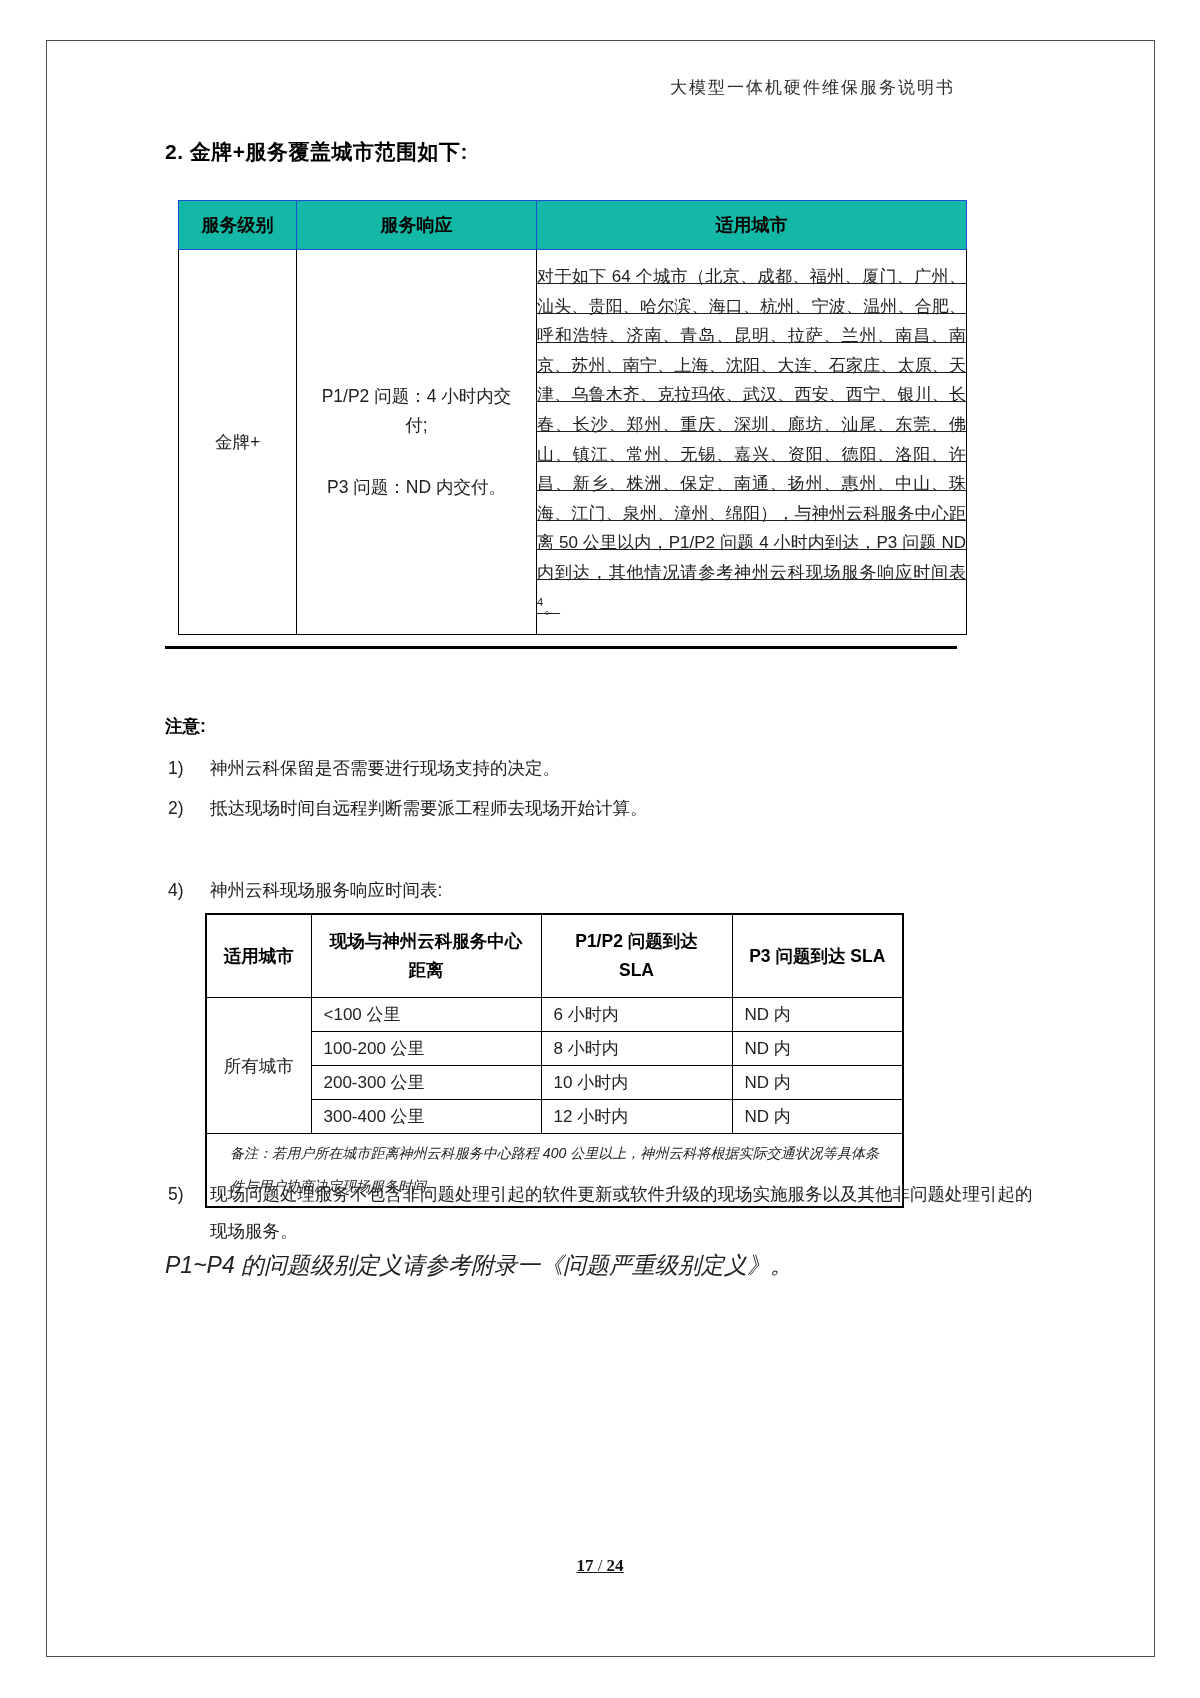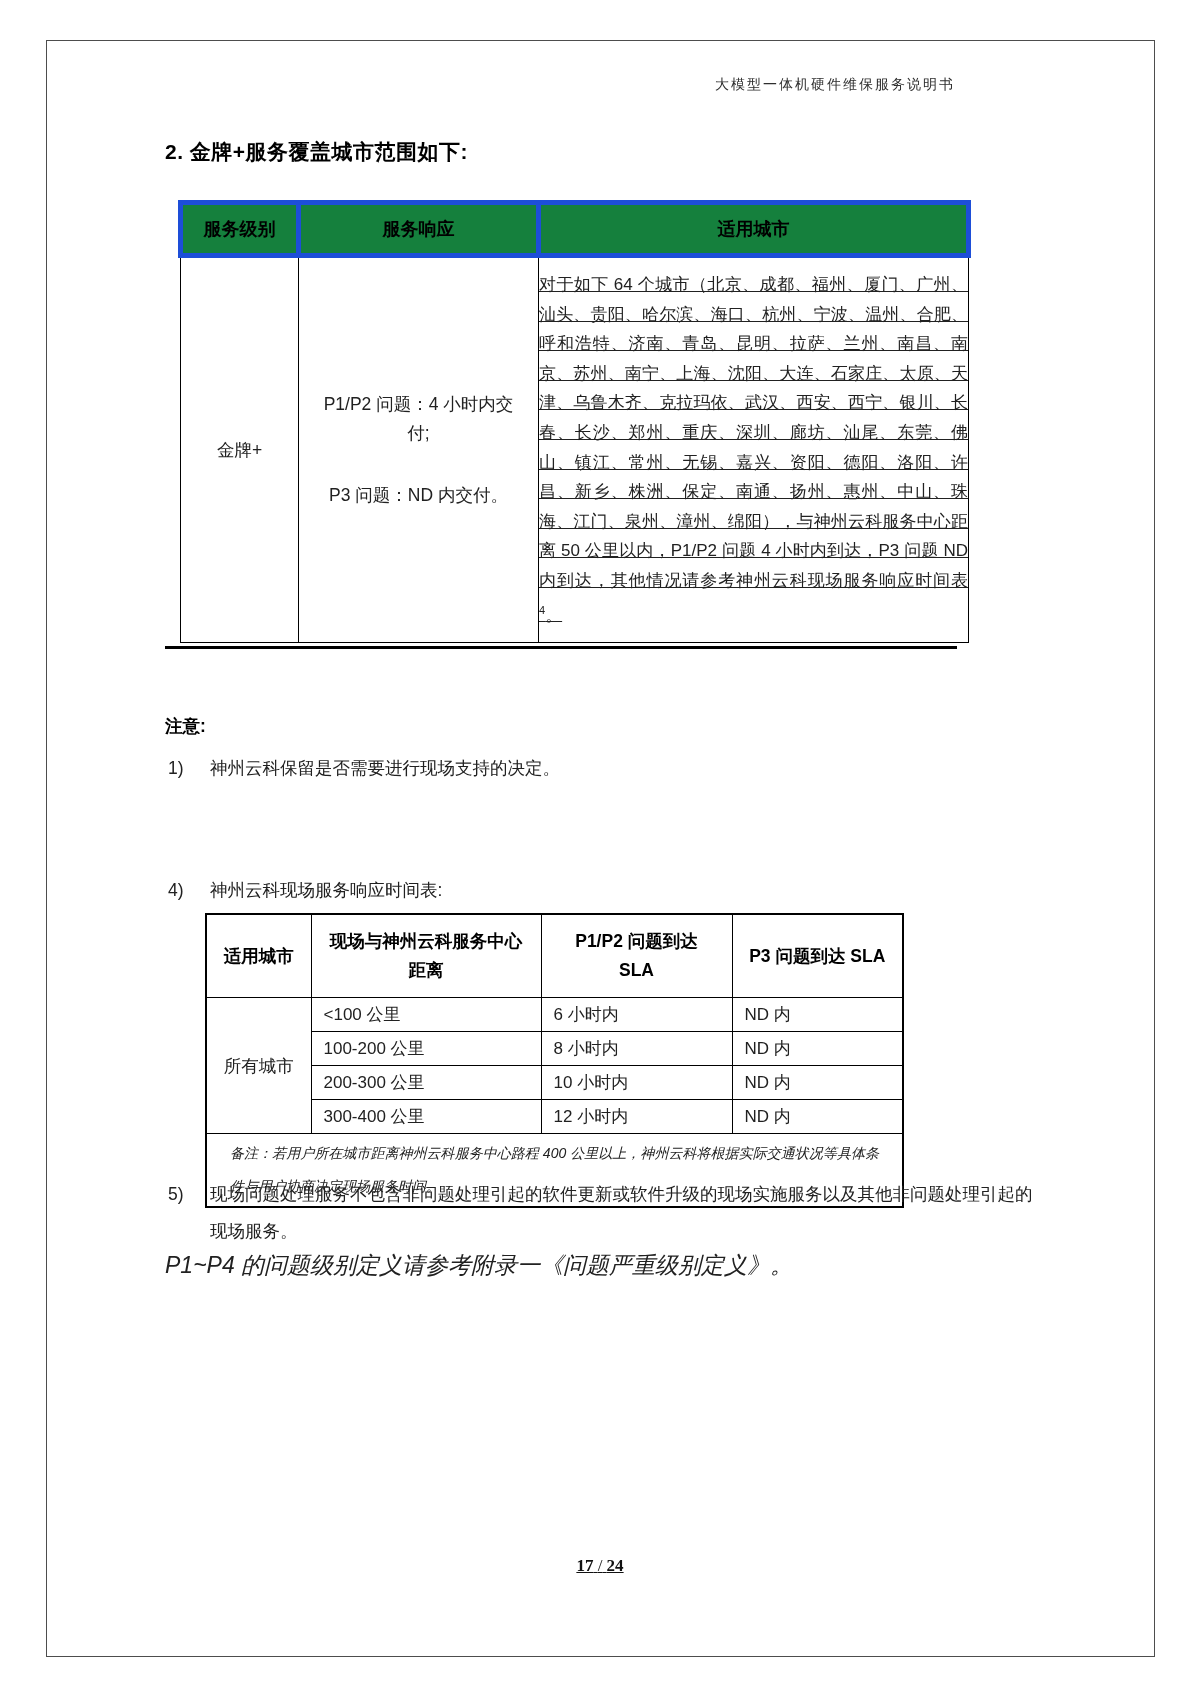--- a/index.html
+++ b/index.html
@@ -16,21 +16,21 @@
     position: absolute;
     left: 46px; top: 40px;
     width: 1107px; height: 1615px;
     border: 1px solid #4d4d4d;
   }
   .header-title {
     position: absolute;
     top: 76px; left: 0; width: 955px;
     text-align: right;
     font-family: "Liberation Serif", serif;
-    font-size: 14px;
+    font-size: 17px;
     letter-spacing: 2px;
     color: #2e2e2e;
   }
   .section-title {
     position: absolute;
     top: 138px; left: 165px;
     font-size: 21px;
     font-weight: bold;
     color: #000;
     letter-spacing: 0.5px;
@@ -38,22 +38,22 @@
 
   
   table.t1 {
     position: absolute;
     top: 200px; left: 178px;
     width: 788px;
     border-collapse: collapse;
     table-layout: fixed;
   }
   .t1 th {
-    background: #15803d;
-    border: 5px solid #1d4ed8;
+    background: #14b8a6;
+    border: 1px solid #1d4ed8;
     font-size: 18px;
     font-weight: bold;
     color: #000;
     height: 46px;
     text-align: center;
     vertical-align: middle;
   }
   .t1 td {
     border: 1px solid #000;
     vertical-align: middle;
@@ -203,20 +203,23 @@
     </tr>
   </tbody>
     </table>
 
   <div class="divider"></div>
 
   <div class="notice-label">注意:</div>
 
   <div class="note" style="top:756px">
     <span class="num">1)</span><span>神州云科保留是否需要进行现场支持的决定。</span>
+  </div>
+  <div class="note" style="top:796px">
+    <span class="num">2)</span><span>抵达现场时间自远程判断需要派工程师去现场开始计算。</span>
   </div>
   <div class="note" style="top:878px">
     <span class="num">4)</span><span>神州云科现场服务响应时间表:</span>
   </div>
 
   <table class="t2">
     <colgroup>
       <col style="width:105px">
       <col style="width:230px">
       <col style="width:191px">

